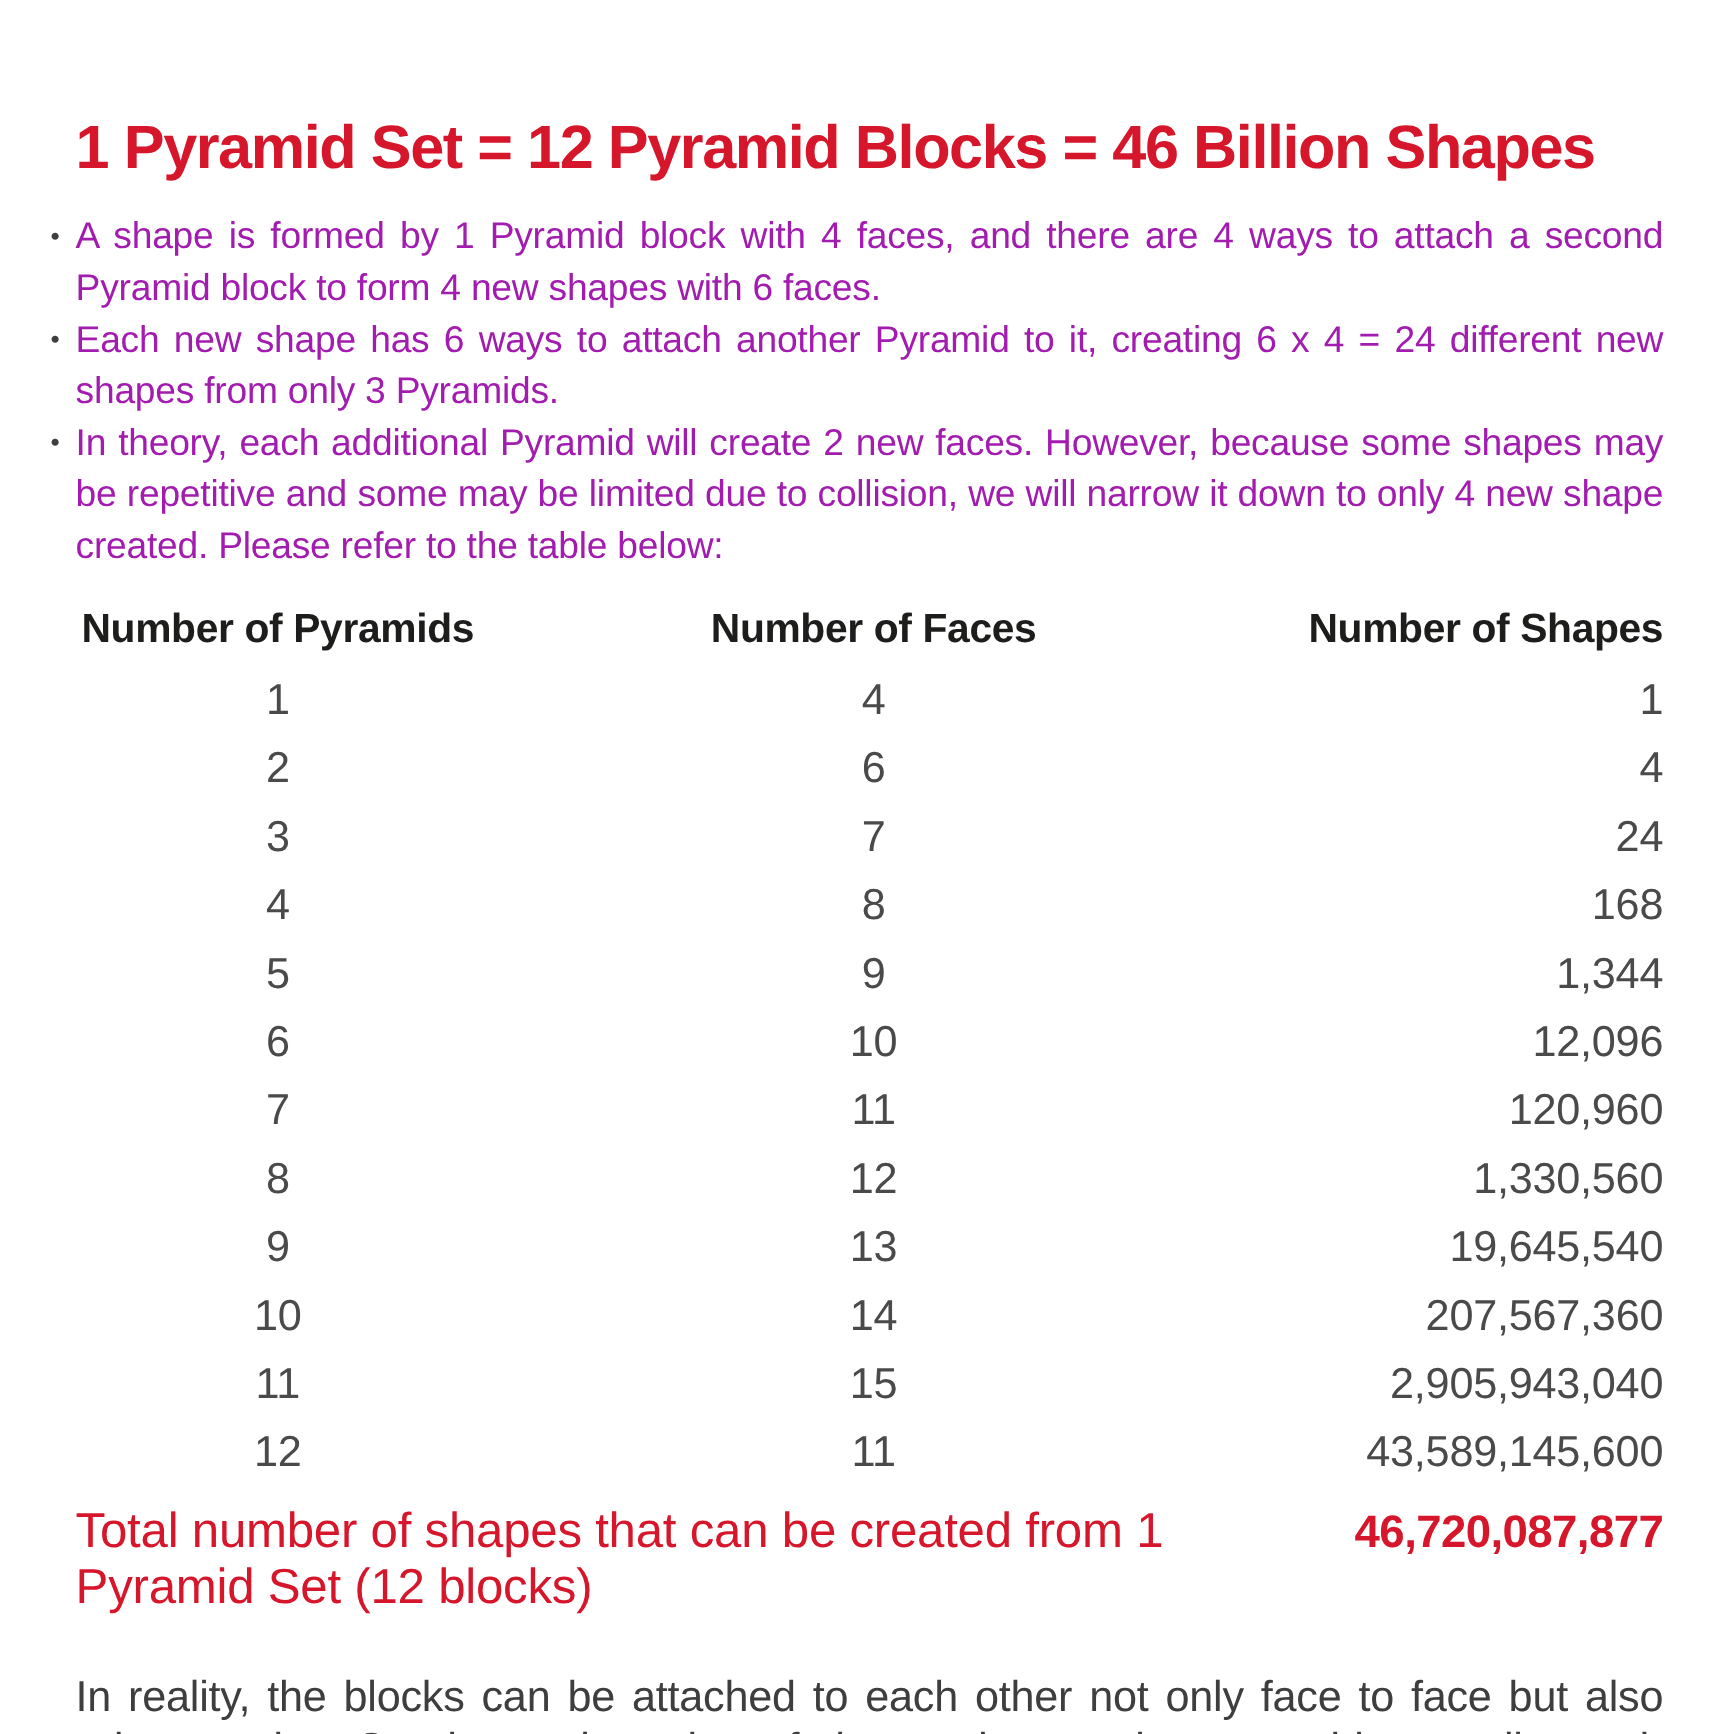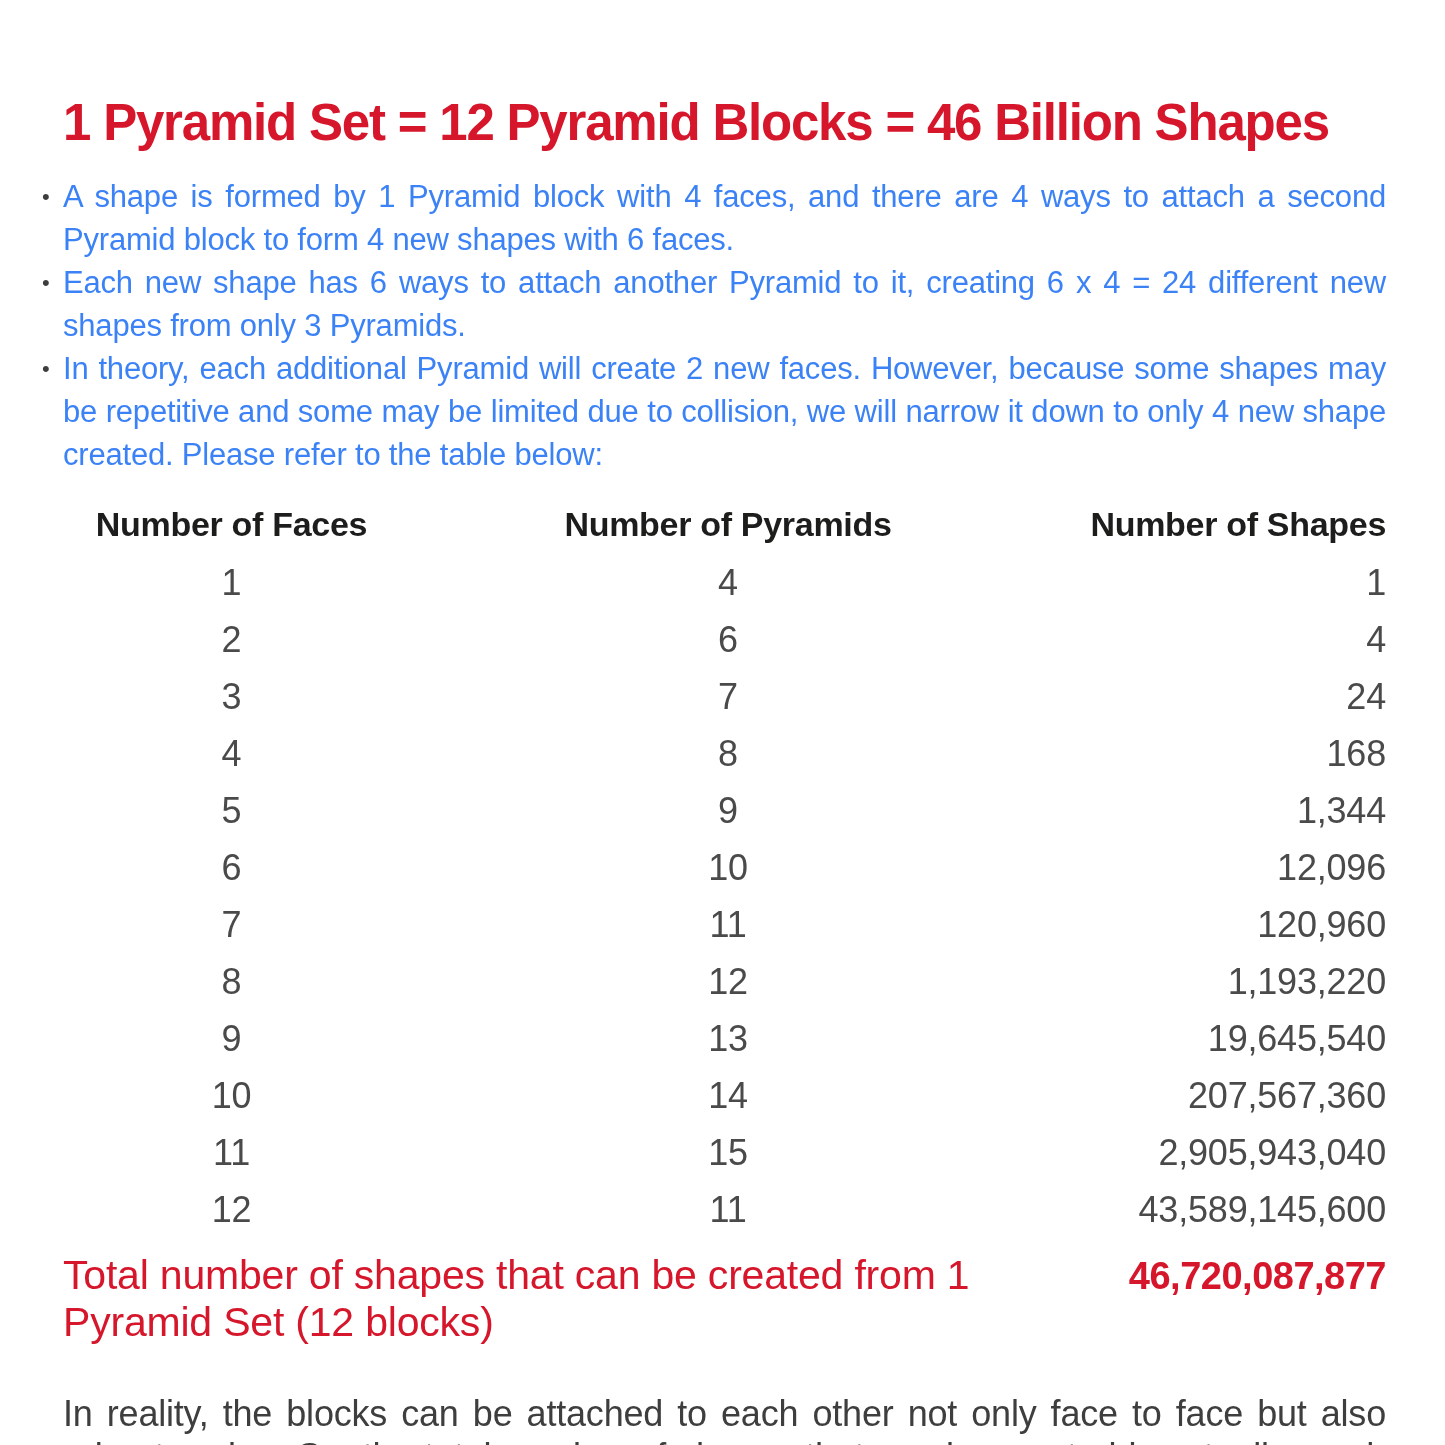--- a/index.html
+++ b/index.html
@@ -37,21 +37,21 @@
     line-height: 43px;
     color: #3e3e3e;
     text-align: left;
   }
   .bullet .btext {
     flex: 1 1 auto;
     font-size: 31px;
     line-height: 43px;
     letter-spacing: -0.2px;
     text-align: justify;
-    color: #3b82f6;
+    color: #a21caf;
   }
   .table {
     margin-top: 26px;
     display: grid;
     grid-template-columns: 337px 1fr 330px;
   }
   .table .hcell {
     font-size: 34px;
     font-weight: 700;
     color: #1d1d1b;
@@ -115,22 +115,22 @@
       <span class="dot">•</span>
       <div class="btext">Each new shape has 6 ways to attach another Pyramid to it, creating 6 x 4 = 24 different new shapes from only 3 Pyramids.</div>
     </div>
     <div class="bullet">
       <span class="dot">•</span>
       <div class="btext">In theory, each additional Pyramid will create 2 new faces. However, because some shapes may be repetitive and some may be limited due to collision, we will narrow it down to only 4 new shape created. Please refer to the table below:</div>
     </div>
   </div>
 
   <div class="table">
+    <div class="hcell h1">Number of Pyramids</div>
     <div class="hcell h2">Number of Faces</div>
-    <div class="hcell h1">Number of Pyramids</div>
     <div class="hcell h3">Number of Shapes</div>
 
   <div class="cell c1">1</div>
       <div class="cell c2">4</div>
       <div class="cell c3">1</div>
       <div class="cell c1">2</div>
       <div class="cell c2">6</div>
       <div class="cell c3">4</div>
       <div class="cell c1">3</div>
       <div class="cell c2">7</div>
@@ -142,21 +142,21 @@
       <div class="cell c2">9</div>
       <div class="cell c3">1,344</div>
       <div class="cell c1">6</div>
       <div class="cell c2">10</div>
       <div class="cell c3">12,096</div>
       <div class="cell c1">7</div>
       <div class="cell c2">11</div>
       <div class="cell c3">120,960</div>
       <div class="cell c1">8</div>
       <div class="cell c2">12</div>
-      <div class="cell c3">1,193,220</div>
+      <div class="cell c3">1,330,560</div>
       <div class="cell c1">9</div>
       <div class="cell c2">13</div>
       <div class="cell c3">19,645,540</div>
       <div class="cell c1">10</div>
       <div class="cell c2">14</div>
       <div class="cell c3">207,567,360</div>
       <div class="cell c1">11</div>
       <div class="cell c2">15</div>
       <div class="cell c3">2,905,943,040</div>
       <div class="cell c1">12</div>

